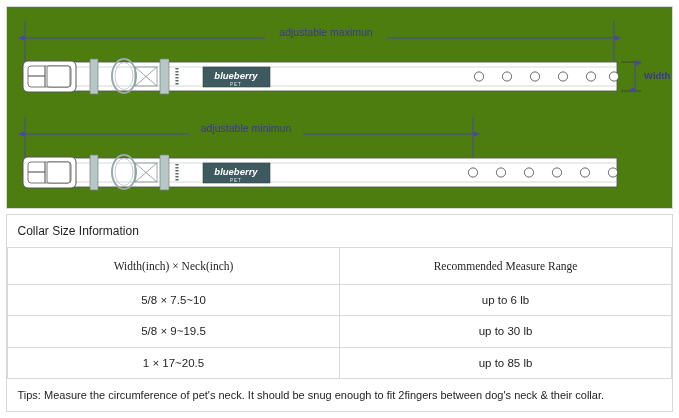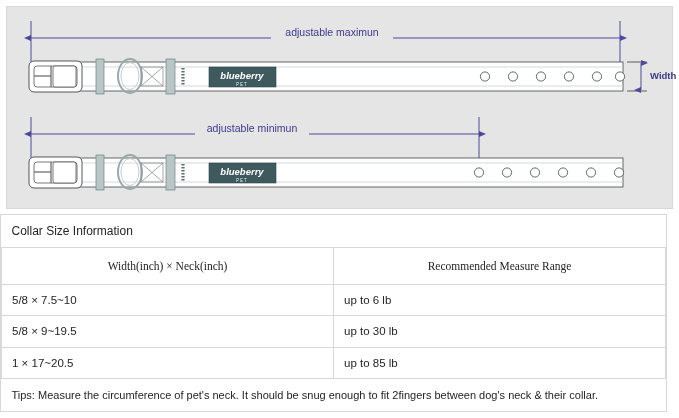--- a/index.html
+++ b/index.html
@@ -21,28 +21,27 @@
 
   
   .diagram-panel {
     position: absolute;
     left: 6px;
     top: 6px;
     width: 667px;
     height: 203px;
     border: 1px solid #d8d8d8;
     box-sizing: border-box;
-    background: #e5e5e5;
-    padding-left: 6px;
+    background: #4d7c0f;
   }
 
   
   .size-table {
     position: absolute;
-    left: 0;
+    left: 6px;
     top: 214px;
     width: 667px;
     height: 198px;
     border: 1px solid #d8d8d8;
     box-sizing: border-box;
     border-collapse: collapse;
     background: #fff;
   }
   .size-table table {
     width: 100%;
@@ -60,21 +59,21 @@
   .cap-row td {
     height: 30px;
     text-align: left;
     font-size: 12px;
     padding-left: 10px;
     border-left: none;
     border-right: none;
     border-top: none;
   }
   .hdr-row td { height: 34px; text-align: center; font-family: Liberation Serif, serif; }
-  .data-row td { height: 29px; text-align: left; }
+  .data-row td { height: 29px; text-align: center; }
   .tips-row td {
     height: 30px;
     text-align: left;
     font-size: 11px;
     border-left: none;
     border-right: none;
     border-bottom: none;
   }
   .col-left  { width: 51%; }
   .col-right { width: 49%; }

